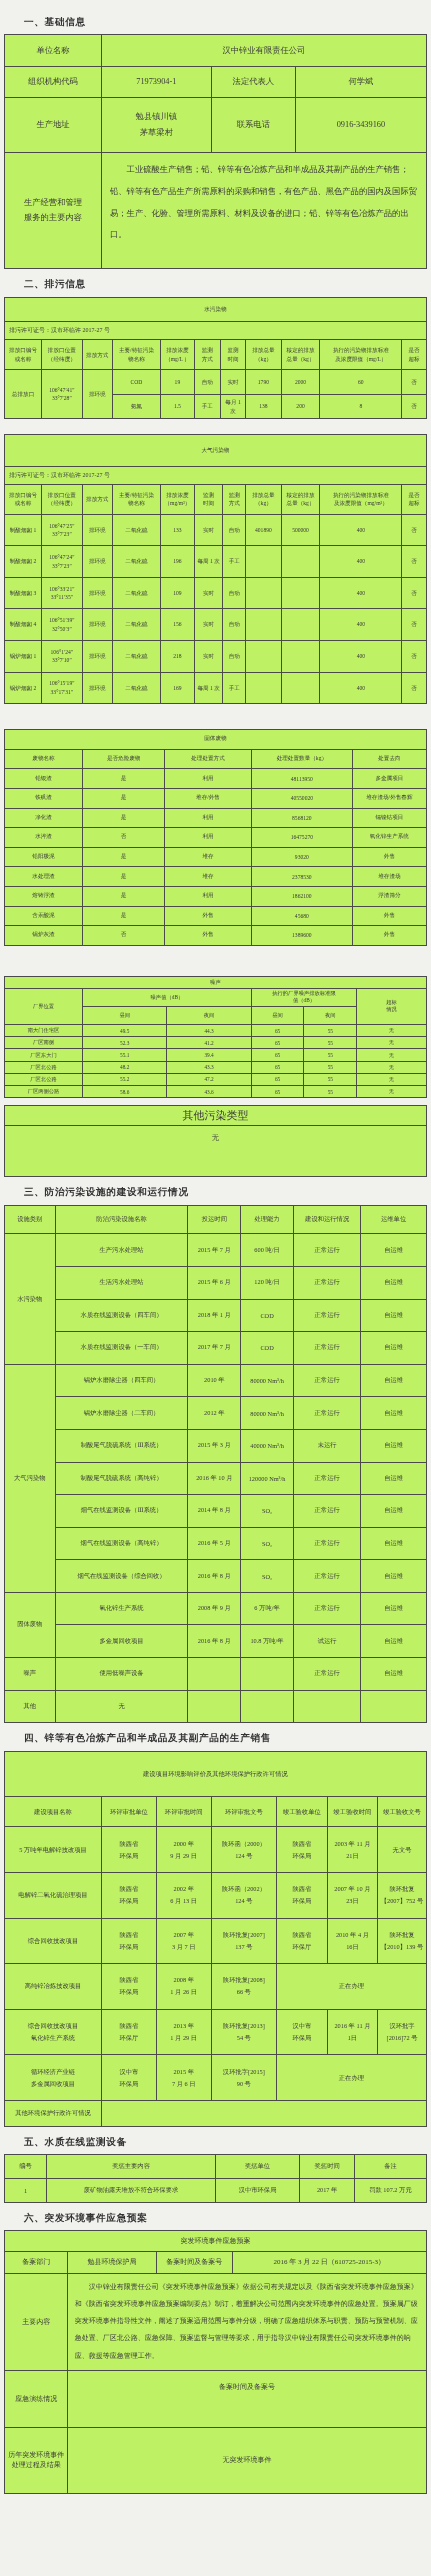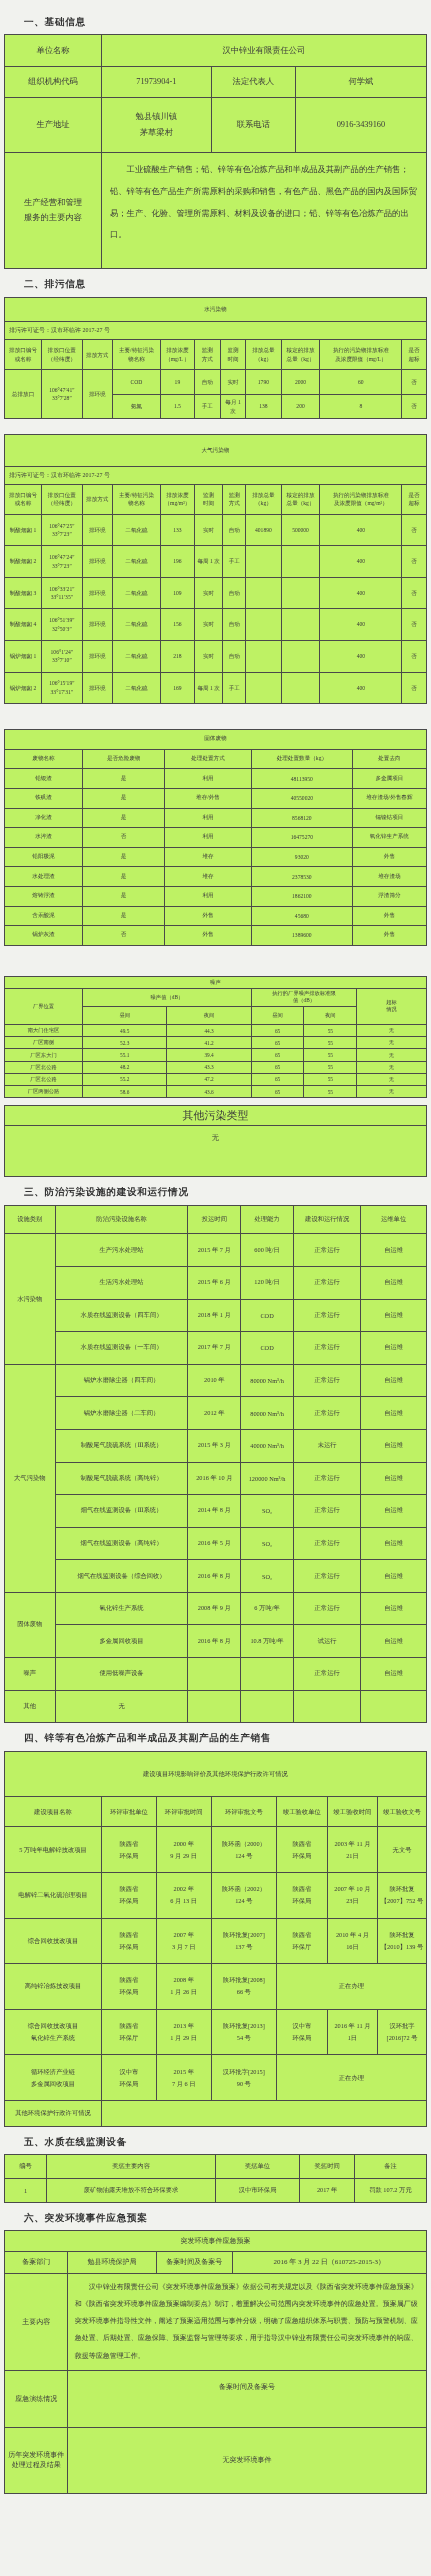--- a/index.html
+++ b/index.html
@@ -764,21 +764,21 @@
           <td colspan="4" class="ttl">突发环境事件应急预案</td>
         </tr>
     <tr>
       <td class="h28">备案部门</td>
       <td>勉县环境保护局</td>
       <td>备案时间及备案号</td>
       <td>2016 年 3 月 22 日（610725-2015-3）</td>
     </tr>
     <tr>
       <td>主要内容</td>
-      <td colspan="3" class="longpara">汉中锌业有限责任公司《突发环境事件应急预案》依据公司有关规定以及《陕西省突发环境事件应急预案》和《陕西省突发环境事件应急预案编制要点》制订，着重解决公司范围内突发环境事件的应急处置。预案属厂级突发环境事件指导性文件，阐述了预案适用范围与事件分级，明确了应急组织体系与职责、预防与预警机制、应急处置、后期处置、应急保障、预案监督与管理等要求，用于指导汉中锌业有限责任公司突发环境事件的响应、救援等应急管理工作。</td>
+      <td colspan="3" class="longpara">汉中锌业有限责任公司《突发环境事件应急预案》依据公司有关规定以及《陕西省突发环境事件应急预案》和《陕西省突发环境事件应急预案编制要点》制订，着重解决公司范围内突发环境事件的应急处置。预案属厂级突发环境事件指导性文件，阐述了预案适用范围与事件分级，明确了应急组织体系与职责、预防与预警机制、应急处置、厂区北公路、应急保障、预案监督与管理等要求，用于指导汉中锌业有限责任公司突发环境事件的响应、救援等应急管理工作。</td>
     </tr>
     <tr>
       <td class="h80">应急演练情况</td>
       <td colspan="3" style="vertical-align:top;padding-top:10.6px">备案时间及备案号</td>
     </tr>
     <tr>
       <td class="h95">历年突发环境事件
 处理过程及结果</td>
       <td colspan="3">无突发环境事件</td>
     </tr>

